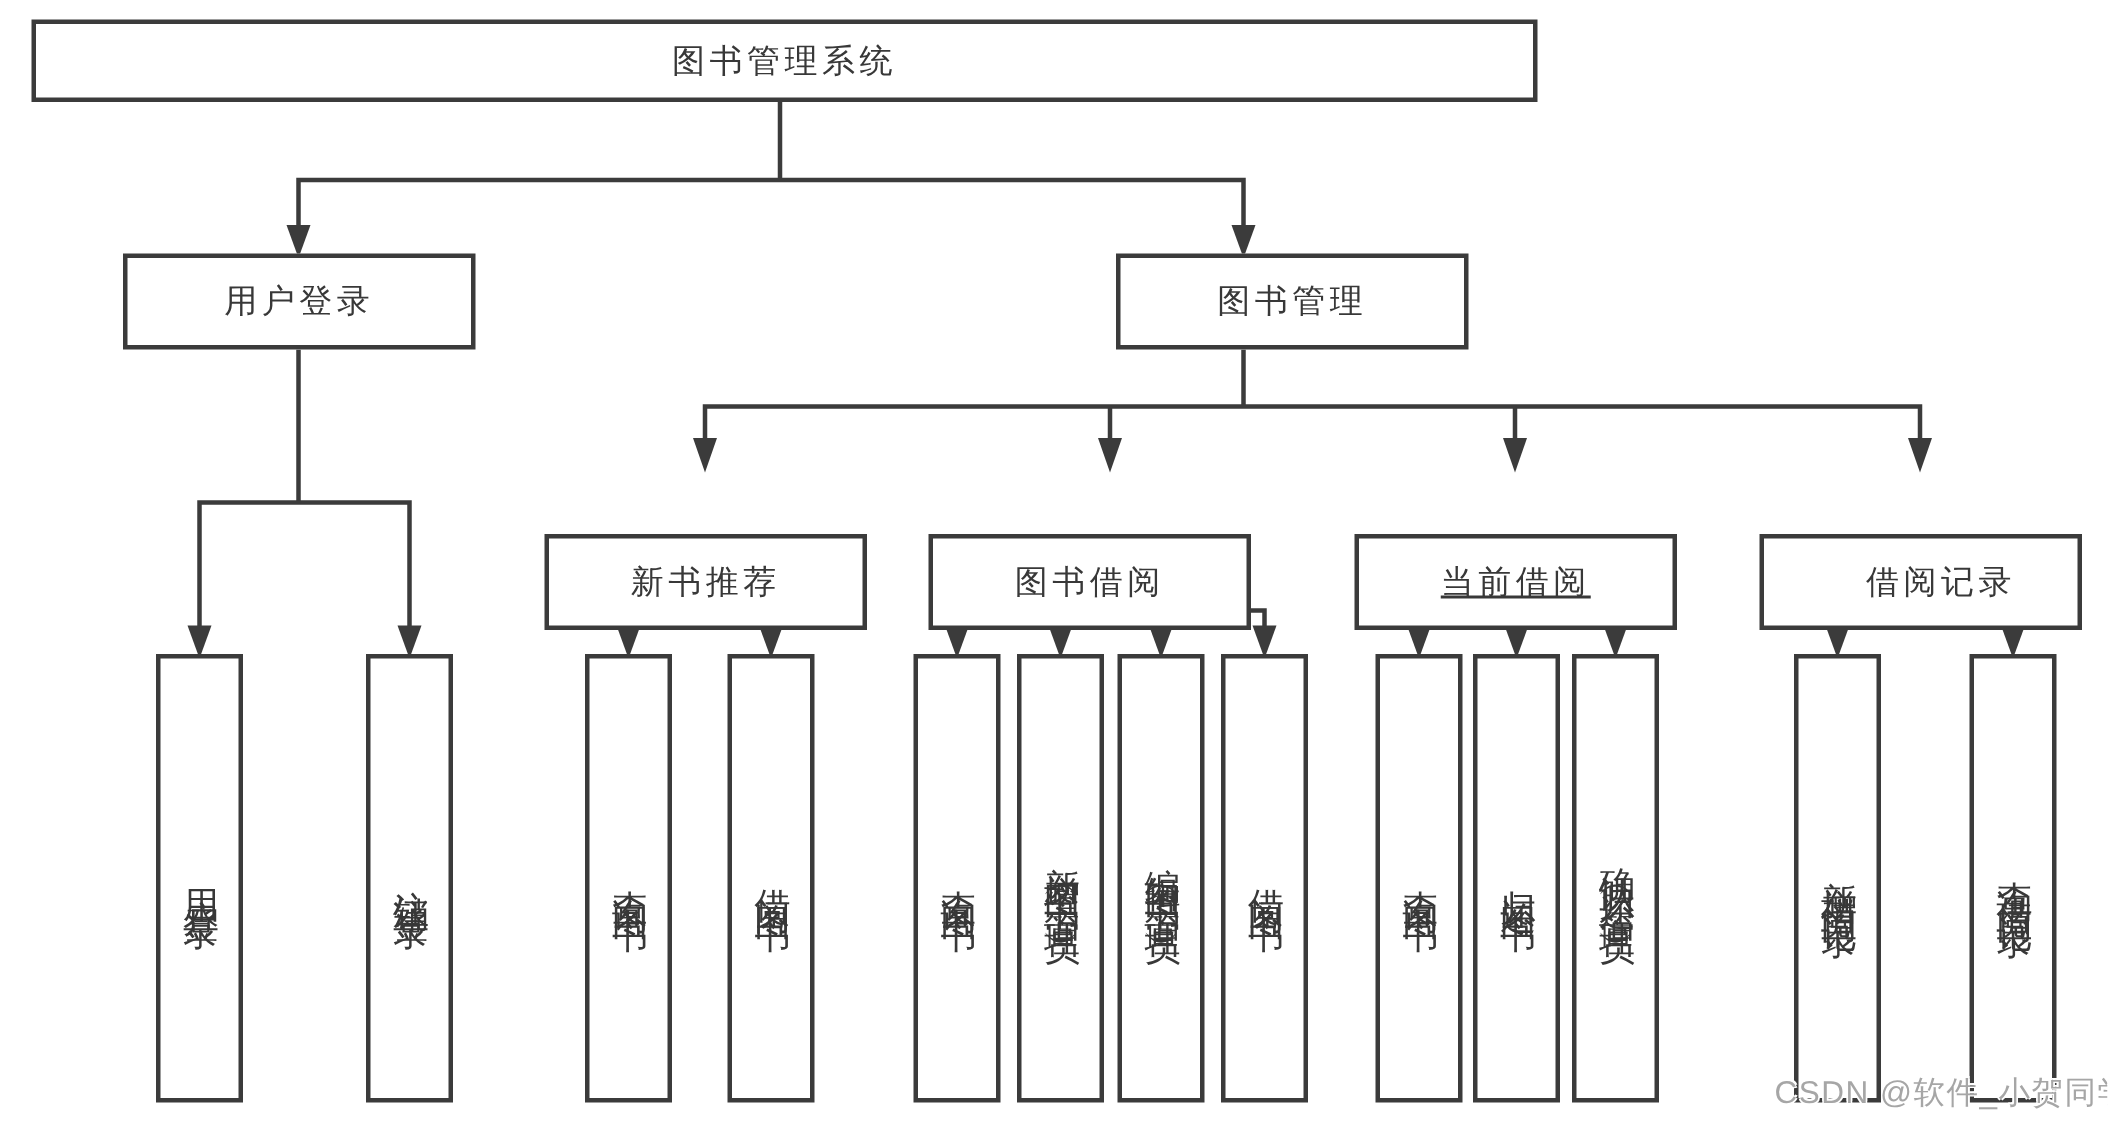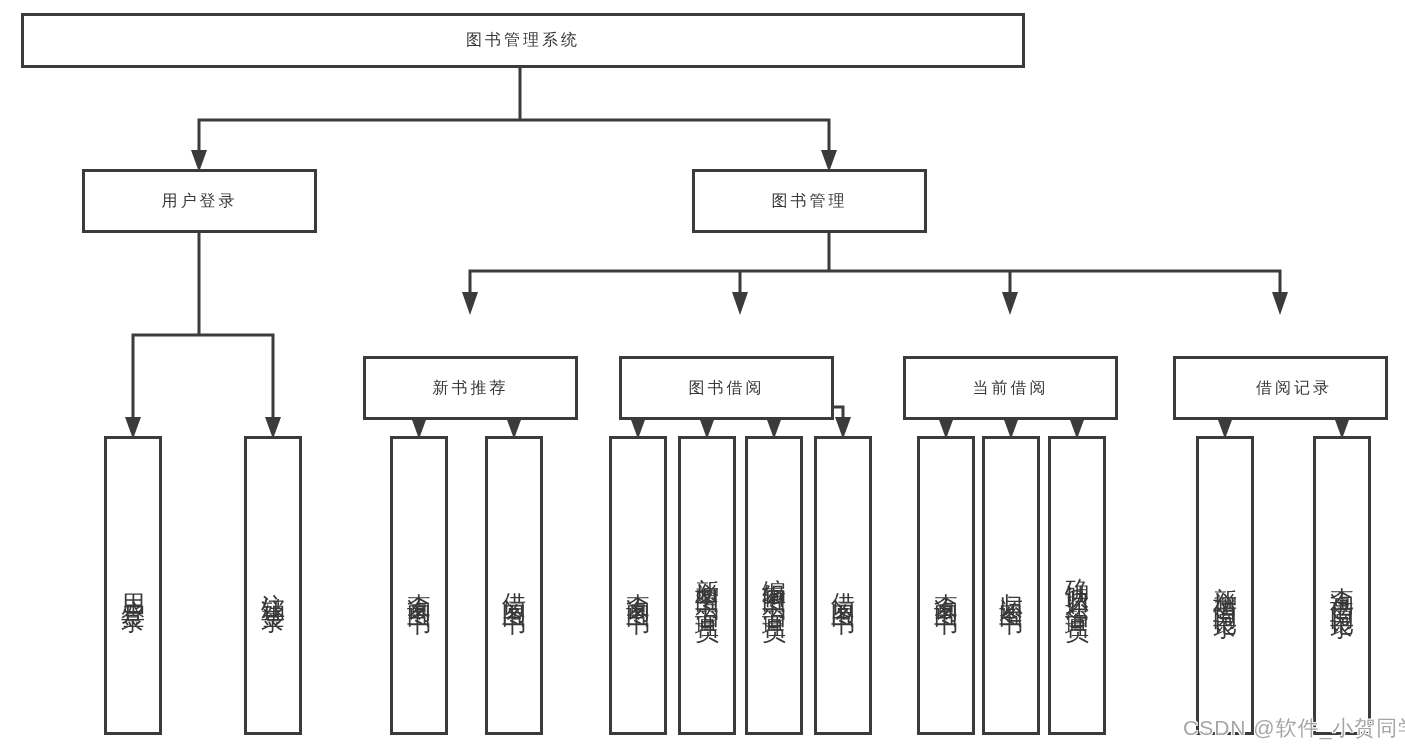--- a/index.html
+++ b/index.html
@@ -26,21 +26,21 @@
     box-sizing: border-box;
     border: 3px solid #3b3b3b;
     background: #ffffff;
     display: flex;
     align-items: center;
     justify-content: center;
     z-index: 2;
     color: #383838;
   }
   .hlabel {
-    font-size: 16px;
+    font-size: 22px;
     letter-spacing: 3px;
     white-space: nowrap;
     color: #383838;
   }
   .leaf {
     top: 436px;
     width: 58px;
     height: 299px;
   }
   .vtext {
@@ -134,31 +134,31 @@
     </g>
   </svg>
 
   <div class="node" style="left:21px; top:13px; width:1004px; height:55px;">
     <span class="hlabel">图书管理系统</span>
   </div>
 
   <div class="node lvl2" style="left:82px;">
     <span class="hlabel">用户登录</span>
   </div>
-  <div class="node lvl2" style="left:692px;font-family:Liberation Mono, monospace;">
+  <div class="node lvl2" style="left:744px;font-family:Liberation Mono, monospace;">
     <span class="hlabel">图书管理</span>
   </div>
 
   <div class="node lvl3" style="left:363px;">
     <span class="hlabel">新书推荐</span>
   </div>
   <div class="node lvl3" style="left:619px;">
     <span class="hlabel">图书借阅</span>
   </div>
-  <div class="node lvl3" style="left:903px;">
+  <div class="node lvl3" style="left:903px;text-decoration:underline;">
     <span class="hlabel">当前借阅</span>
   </div>
   <div class="node lvl3" style="left:1173px;padding-left:27px;">
     <span class="hlabel">借阅记录</span>
   </div>
 
   <div class="node leaf" style="left:104px;">
     <span class="vtext">用户登录</span>
   </div>
   <div class="node leaf" style="left:244px;">

